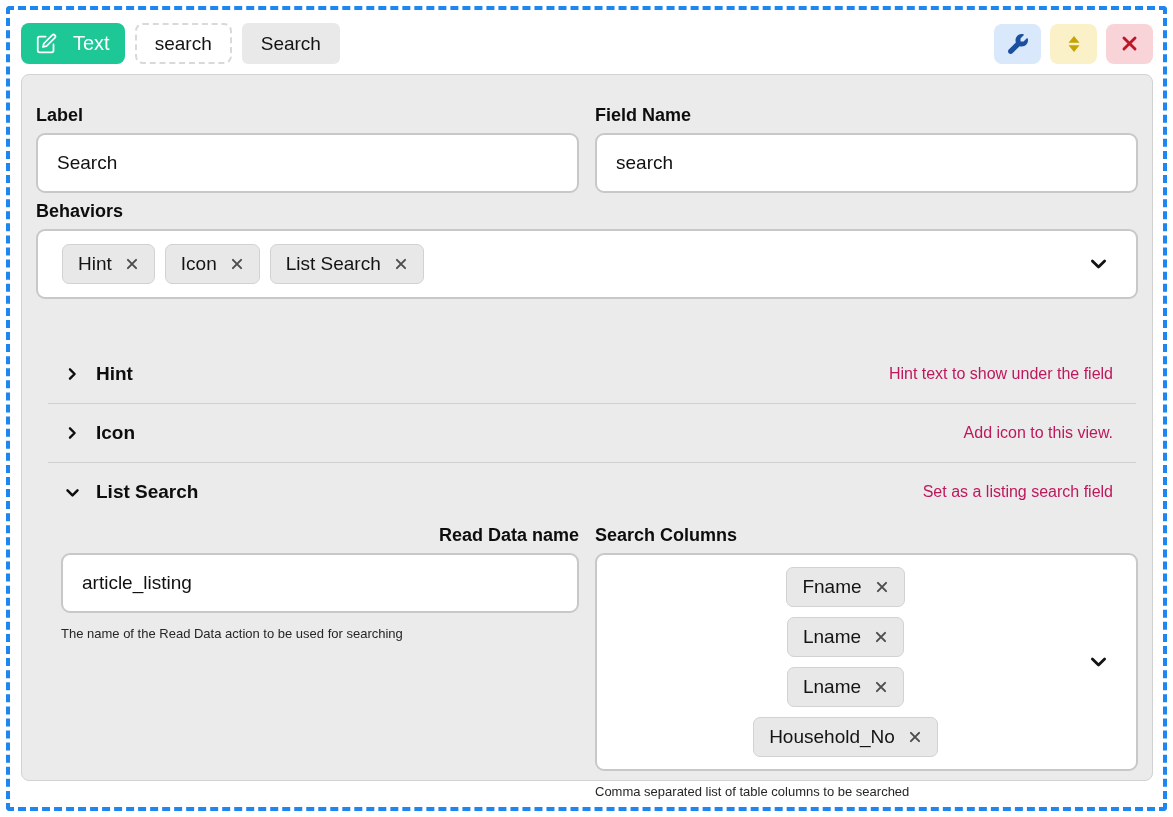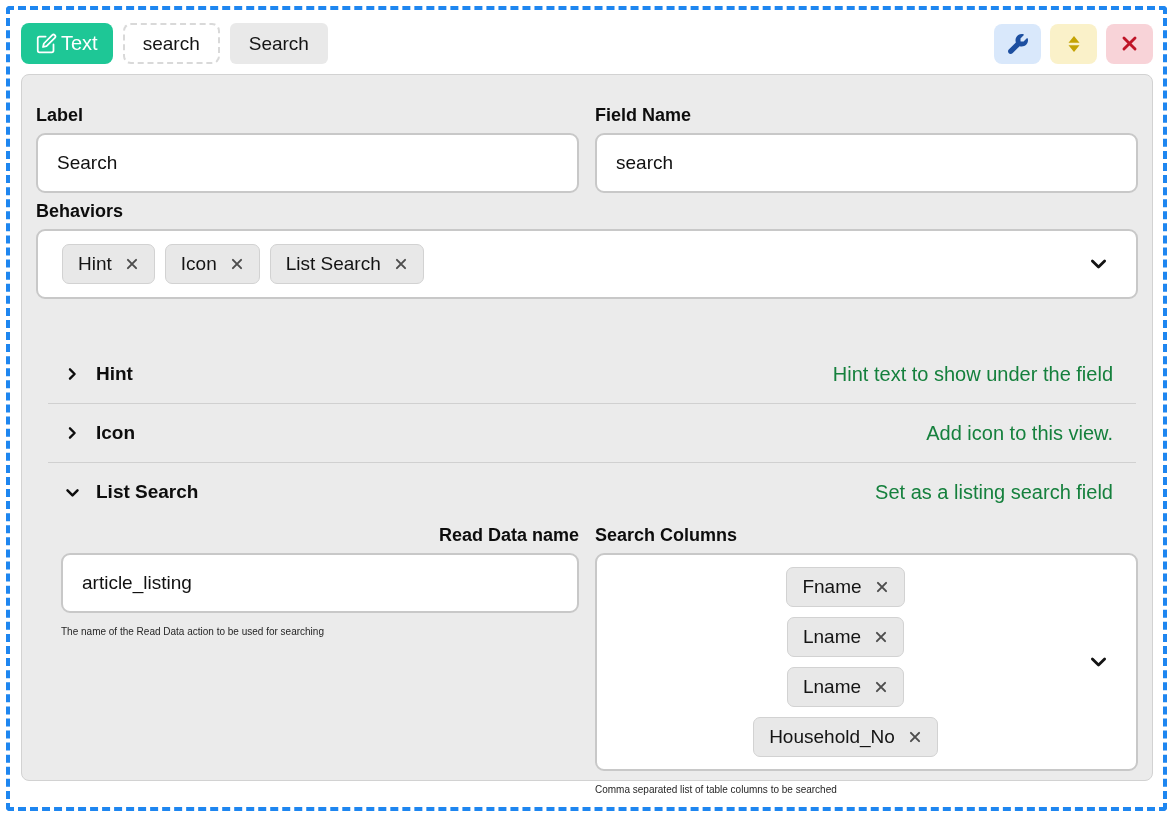--- a/index.html
+++ b/index.html
@@ -16,21 +16,21 @@
     inset: 6px;
     border: 4px dashed #1e86f0;
     border-radius: 4px;
     padding: 13px 10px 12px 11px;
   }
 
   
   .topbar { display: flex; justify-content: space-between; align-items: center; height: 41px; margin-bottom: 10px; }
   .topbar-left { display: flex; align-items: center; gap: 10px; height: 100%; }
   .type-btn {
-    display: inline-flex; align-items: center; gap: 4px;
+    display: inline-flex; align-items: center; gap: 16px;
     background: #1ec796; color: #fff; border: none; border-radius: 8px;
     height: 41px; padding: 0 15px; font-size: 20px; font-family: inherit; cursor: pointer;
   }
   .chip { display: inline-flex; align-items: center; height: 41px; font-size: 19px; color: #141414; }
   .chip-dashed { background: #fff; border: 2px dashed #d9d9d9; border-radius: 8px; padding: 0 18px; }
   .chip-gray { background: #e9e9e9; border-radius: 6px; padding: 0 19px; }
   .topbar-right { display: flex; align-items: center; gap: 9px; }
   .act { width: 47px; height: 40px; border: none; border-radius: 8px; display: flex; align-items: center; justify-content: center; cursor: pointer; }
   .act-blue { background: #d9e8fb; }
   .act-yellow { background: #faf1c9; }
@@ -68,27 +68,27 @@
     background: #e8e8e8; border: 1px solid #d2d2d2; border-radius: 7px;
     height: 40px; padding: 0 15px; font-size: 19px; color: #141414; white-space: nowrap;
   }
   .tag-x { display: flex; align-items: center; cursor: pointer; }
 
   
   .accordion { margin-top: 46px; }
   .acc-row { display: flex; align-items: center; height: 58px; padding: 0 25px 0 29px; cursor: pointer; }
   .acc-chev { display: flex; width: 15px; margin-right: 16px; flex: none; }
   .acc-title { font-weight: bold; font-size: 19px; color: #0d0d0d; }
-  .acc-desc { margin-left: auto; font-size: 20px; color: #15803d; font-weight: normal; }
+  .acc-desc { margin-left: auto; font-size: 16px; color: #be185d; font-weight: normal; }
   .acc-div { height: 1px; background: #d0d0d0; margin-left: 12px; margin-right: 2px; }
 
   
   .ls-grid { display: grid; grid-template-columns: 1fr 1fr; column-gap: 16px; margin-top: 4px; }
   .ls-left { padding-left: 25px; }
-  .help { font-size: 10px; color: #262626; margin-top: 13px; }
+  .help { font-size: 13px; color: #262626; margin-top: 13px; }
   .sc-select { min-height: 114px; padding: 12px 64px 12px 22px; flex-direction: column; }
 </style>
 </head>
 <body>
 
 <div class="frame">
 
   <div class="topbar">
     <div class="topbar-left">
       <button class="type-btn">

